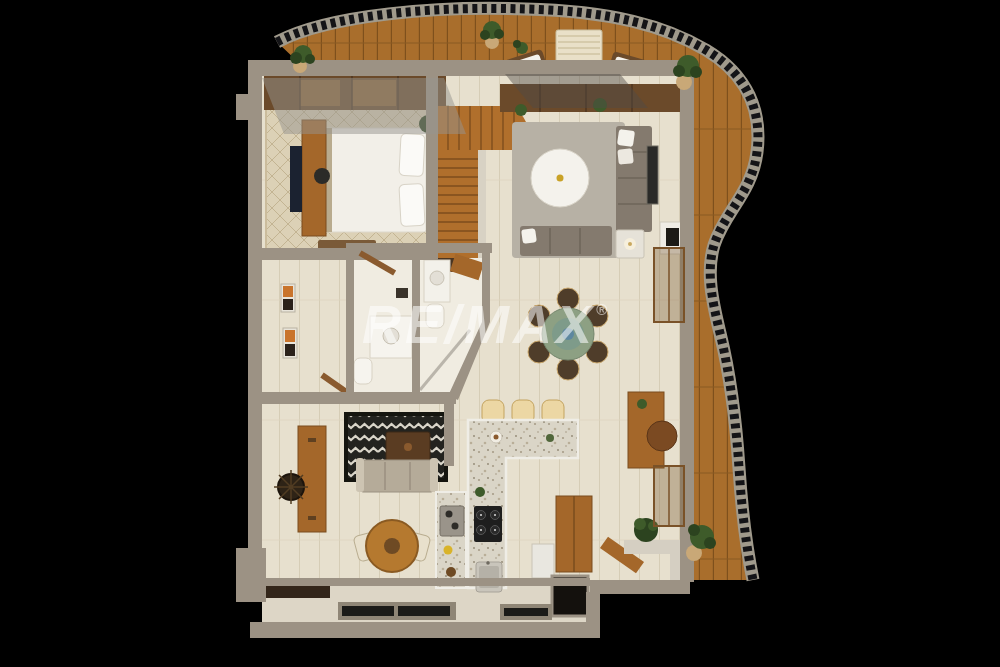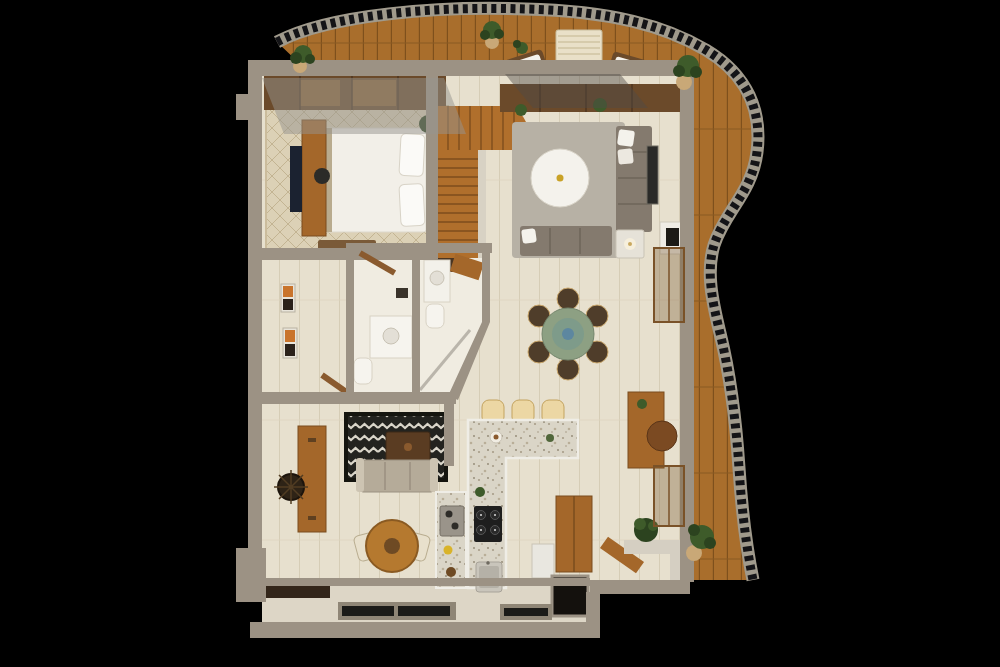--- a/index.html
+++ b/index.html
@@ -352,13 +352,14 @@
     </g>
     <g>
       <circle cx="694" cy="553" r="8" fill="#c9a877"></circle>
           <circle cx="702" cy="537" r="12" fill="#3e5b2a"></circle>
           <circle cx="694" cy="530" r="6" fill="#2c431f"></circle>
           <circle cx="710" cy="543" r="6" fill="#2c431f"></circle>
     </g>
   </g>
 </svg>
 
+<div class="watermark"><span>RE/MAX</span><sup>®</sup></div>
 </div>
 
 </body></html>

